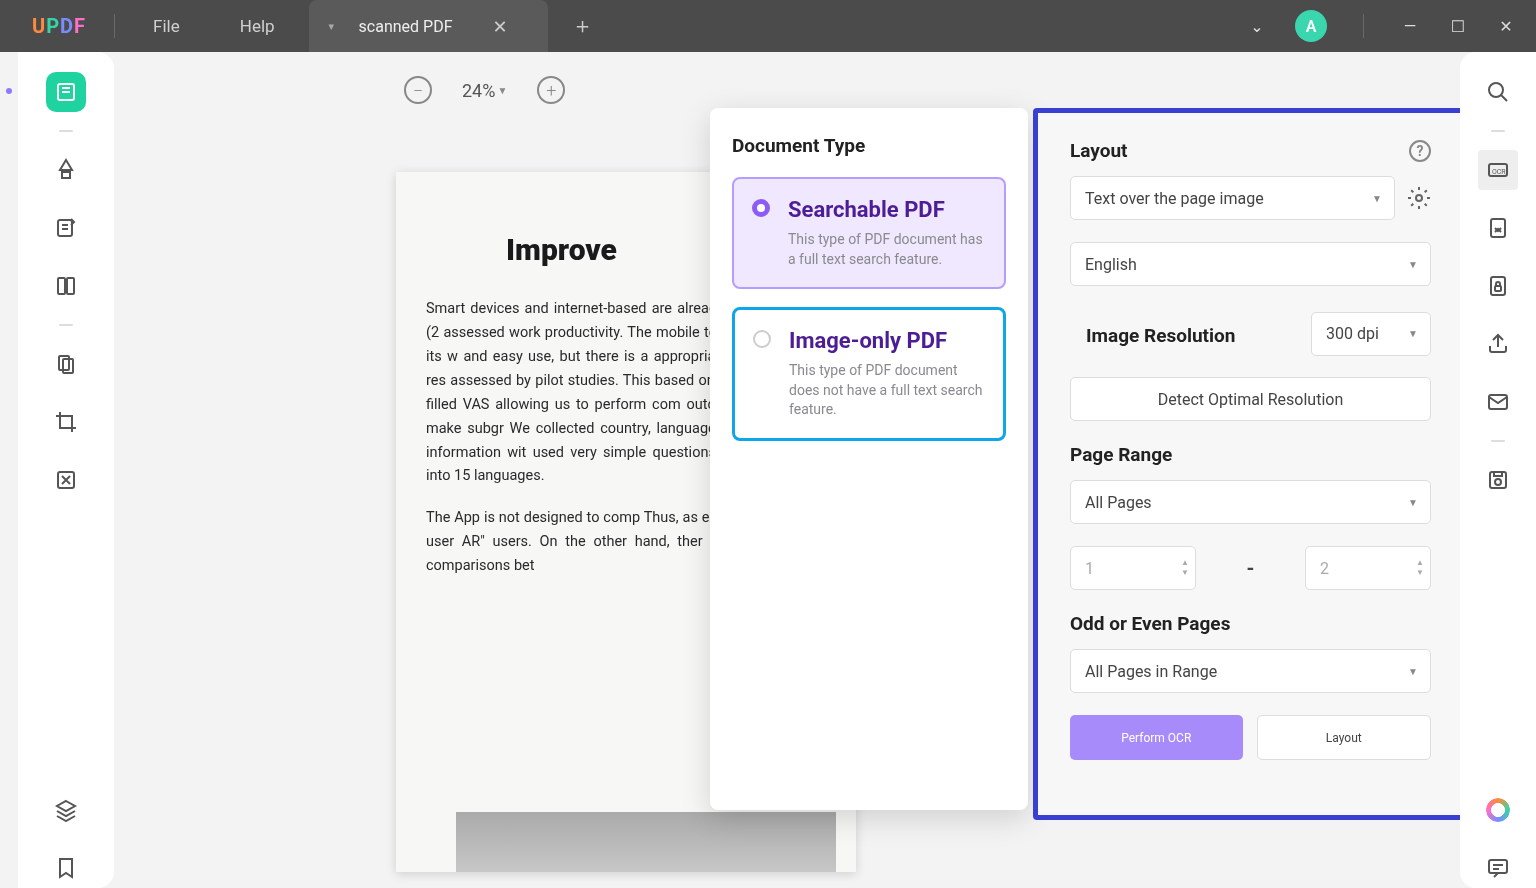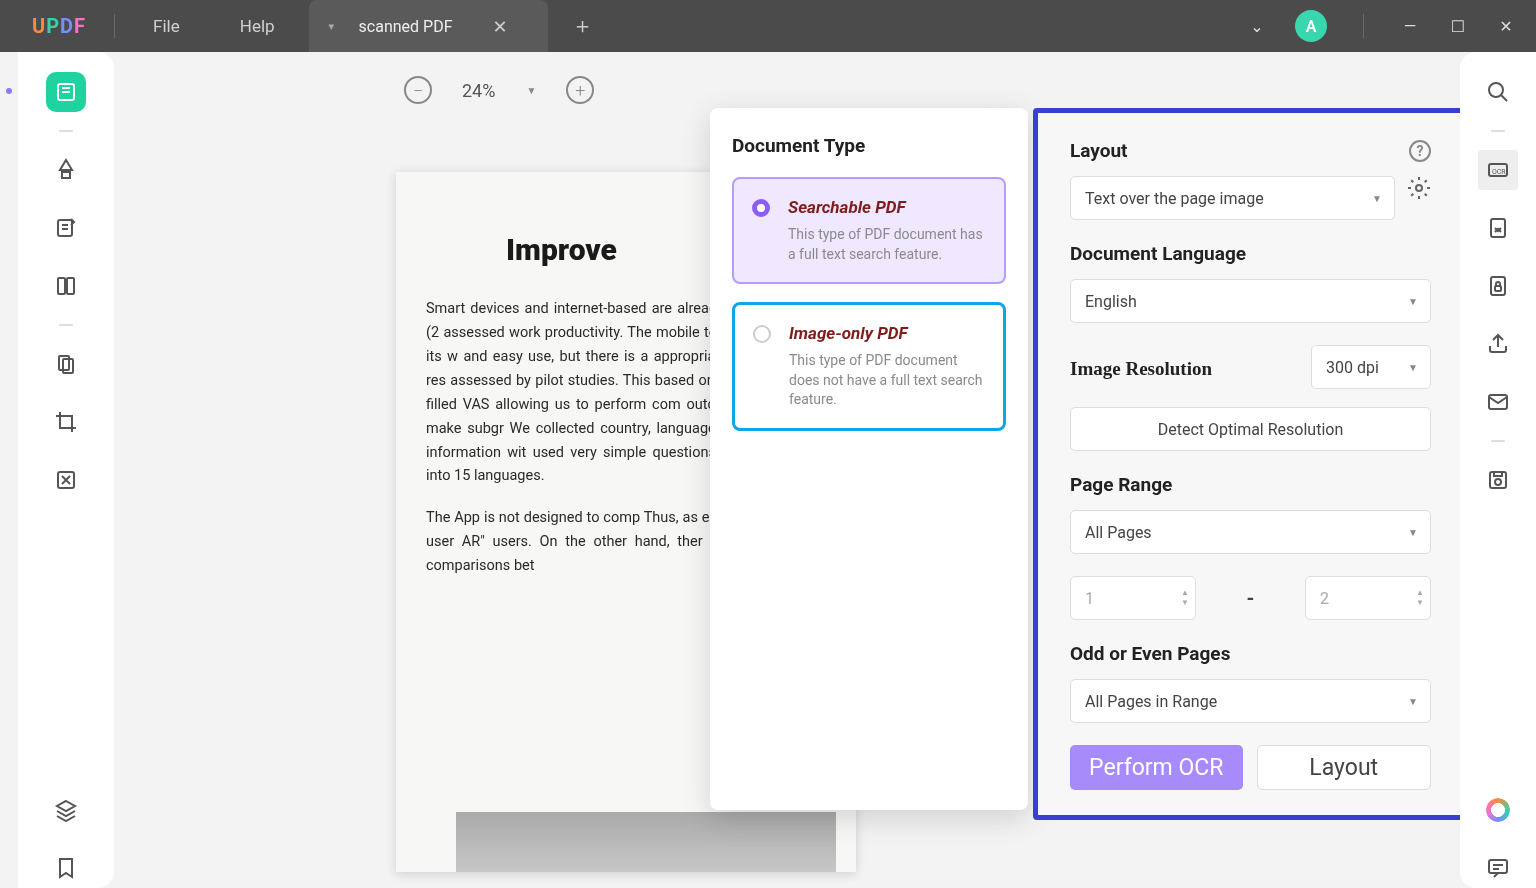--- a/index.html
+++ b/index.html
@@ -26,21 +26,21 @@
 
 .left-rail { width: 96px; background: #fff; border-radius: 0 16px 16px 0; display: flex; flex-direction: column; align-items: center; padding-top: 20px; gap: 18px; margin-left: 18px; }
 .left-rail .rail-btn { width: 40px; height: 40px; display: flex; align-items: center; justify-content: center; border-radius: 10px; cursor: pointer; color: #555; }
 .left-rail .rail-btn.active { background: #1fd3a0; color: #fff; }
 .left-rail .rail-sep { width: 14px; height: 2px; background: #ddd; border-radius: 1px; }
 .left-rail .spacer { flex: 1; }
 
 .doc-area { flex: 1; position: relative; overflow: hidden; }
 .zoom-controls { position: absolute; top: 24px; left: 290px; display: flex; align-items: center; gap: 30px; z-index: 1; }
 .zoom-btn { width: 28px; height: 28px; border: 2px solid #888; border-radius: 50%; display: flex; align-items: center; justify-content: center; color: #888; cursor: pointer; font-size: 18px; font-weight: 300; }
-.zoom-val { font-size: 18px; color: #555; display: flex; align-items: center; gap: 31px; }
+.zoom-val { font-size: 18px; color: #555; display: flex; align-items: center; gap: 2px; }
 .zoom-val .dd { font-size: 10px; color: #888; }
 
 .page { position: absolute; left: 282px; top: 120px; width: 460px; height: 700px; background: #f7f7f6; box-shadow: 0 2px 10px rgba(0,0,0,0.15); padding: 40px 30px; overflow: hidden; }
 .page-title { font-size: 30px; font-weight: 900; color: #1a1a1a; margin: 20px 0 30px 80px; }
 .page-text { font-size: 14.5px; color: #2a2a2a; line-height: 1.65; text-align: justify; }
 .page-text p { margin-bottom: 18px; }
 .page-h2 { font-size: 26px; font-weight: 900; margin: 30px 0 10px 400px; color: #111; white-space: nowrap; }
 .page-img { position: absolute; left: 60px; bottom: -10px; width: 380px; height: 70px; background: linear-gradient(#aaa,#ccc); }
 
 .right-rail { width: 76px; background: #fff; border-radius: 16px 0 0 16px; display: flex; flex-direction: column; align-items: center; padding-top: 20px; gap: 18px; }
@@ -49,41 +49,41 @@
 .right-rail .rail-sep { width: 14px; height: 2px; background: #ddd; border-radius: 1px; }
 .right-rail .colorful { background: conic-gradient(#ff8a3d,#36d4a5,#7c8cff,#ff6ec7,#ff8a3d); -webkit-mask: radial-gradient(circle, transparent 40%, black 42%); border-radius: 50%; width: 24px; height: 24px; }
 
 
 .panel-left { position: absolute; left: 596px; top: 56px; width: 318px; height: 702px; background: #fff; border-radius: 8px; box-shadow: 0 8px 30px rgba(0,0,0,0.15); padding: 26px 22px; z-index: 10; }
 .panel-left h2 { font-size: 19px; font-weight: 700; color: #222; margin-bottom: 20px; }
 .doc-type-opt { border: 3px solid #0ea5e9; border-radius: 8px; padding: 18px 18px 18px 54px; margin-bottom: 18px; position: relative; cursor: pointer; }
 .doc-type-opt.selected { border: 2px solid #b49dff; background: #f0e8ff; }
 .doc-type-opt .radio { position: absolute; left: 18px; top: 20px; width: 18px; height: 18px; border-radius: 50%; border: 2px solid #ccc; }
 .doc-type-opt.selected .radio { border: 5px solid #8b5cf6; background: #fff; }
-.doc-type-opt .title { font-size: 17px; font-weight: 700; color: #7f1d1d; margin-bottom: 8px; font-style: italic; }
+.doc-type-opt .title { font-size: 22px; font-weight: 700; color: #4c1d95; margin-bottom: 8px; }
 .doc-type-opt .desc { font-size: 14px; color: #8a8a8e; line-height: 1.4; }
 
 .panel-right { position: absolute; left: 919px; top: 56px; width: 435px; height: 712px; background: #f7f7f7; border: 5px solid #383fd1; border-radius: 4px; padding: 26px 32px; z-index: 10; }
 .panel-right .row-label { font-size: 19px; font-weight: 700; color: #222; margin-bottom: 14px; display: flex; align-items: center; justify-content: space-between; }
 .panel-right .help-icn { width: 22px; height: 22px; border: 2px solid #888; border-radius: 50%; display: flex; align-items: center; justify-content: center; font-size: 14px; color: #888; cursor: pointer; }
 .select-box { background: #fff; border: 1px solid #ddd; border-radius: 5px; height: 44px; display: flex; align-items: center; padding: 0 14px; font-size: 16px; color: #444; margin-bottom: 22px; position: relative; cursor: pointer; }
 .select-box .dd-arrow { position: absolute; right: 12px; font-size: 10px; color: #888; }
 .select-box.narrow { width: 120px; margin-bottom: 4px; }
 .row-flex { display: flex; align-items: center; justify-content: space-between; margin-bottom: 14px; }
-.row-flex .row-label { margin: 0; font-family: Liberation Serif, serif; }
-.settings-row { display: flex; gap: 12px; margin-bottom: 22px; }
+.row-flex .row-label { margin: 16px; }
+.settings-row { display: flex; align-items: center; gap: 12px; margin-bottom: 22px; }
 .settings-row .select-box { flex: 1; margin: 0; }
 .gear-icn { width: 24px; height: 24px; color: #666; cursor: pointer; }
 .btn-wide { background: #fff; border: 1px solid #ddd; border-radius: 5px; height: 44px; display: flex; align-items: center; justify-content: center; font-size: 16px; color: #444; margin-bottom: 22px; cursor: pointer; }
 .range-row { display: flex; align-items: center; gap: 18px; margin-bottom: 22px; }
 .num-input { background: #fff; border: 1px solid #ddd; border-radius: 5px; height: 44px; width: 126px; display: flex; align-items: center; padding: 0 14px; font-size: 16px; color: #aaa; position: relative; }
 .num-input .spinners { position: absolute; right: 6px; display: flex; flex-direction: column; font-size: 8px; color: #aaa; line-height: 1; gap: 2px; }
 .dash { font-size: 20px; font-weight: 700; color: #444; flex: 1; text-align: center; }
 .action-row { display: flex; gap: 14px; }
-.btn { flex: 1; height: 45px; border-radius: 5px; display: flex; align-items: center; justify-content: center; font-size: 23px; cursor: pointer; }
+.btn { flex: 1; height: 45px; border-radius: 5px; display: flex; align-items: center; justify-content: center; font-size: 12px; cursor: pointer; }
 .btn-primary { background: #a78bfa; color: #fff; }
 .btn-secondary { background: #fff; border: 1px solid #ddd; color: #444; }
 
 svg { width: 24px; height: 24px; }
 </style>
 </head>
 <body>
 
 <div class="titlebar">
   <div class="logo"><span class="u">U</span><span class="p">P</span><span class="d">D</span><span class="f">F</span></div>
@@ -210,21 +210,20 @@
         <div class="select-box">
           <span>Text over the page image</span>
             <span class="dd-arrow">▼</span>
         </div>
         <svg class="gear-icn" viewBox="0 0 24 24" fill="none" stroke="currentColor" stroke-width="2">
             <circle cx="12" cy="12" r="3"></circle>
             <path d="M12 1v3m0 16v3M4.2 4.2l2.1 2.1m11.4 11.4l2.1 2.1M1 12h3m16 0h3M4.2 19.8l2.1-2.1m11.4-11.4l2.1-2.1"></path>
           </svg>
       </div>
 
-      <div class="row-label">Document Language</div>
       <div class="select-box">
         <span>English</span>
           <span class="dd-arrow">▼</span>
       </div>
 
       <div class="row-flex">
         <div class="row-label">Image Resolution</div>
         <div class="select-box narrow">
           <span>300 dpi</span>
             <span class="dd-arrow">▼</span>

